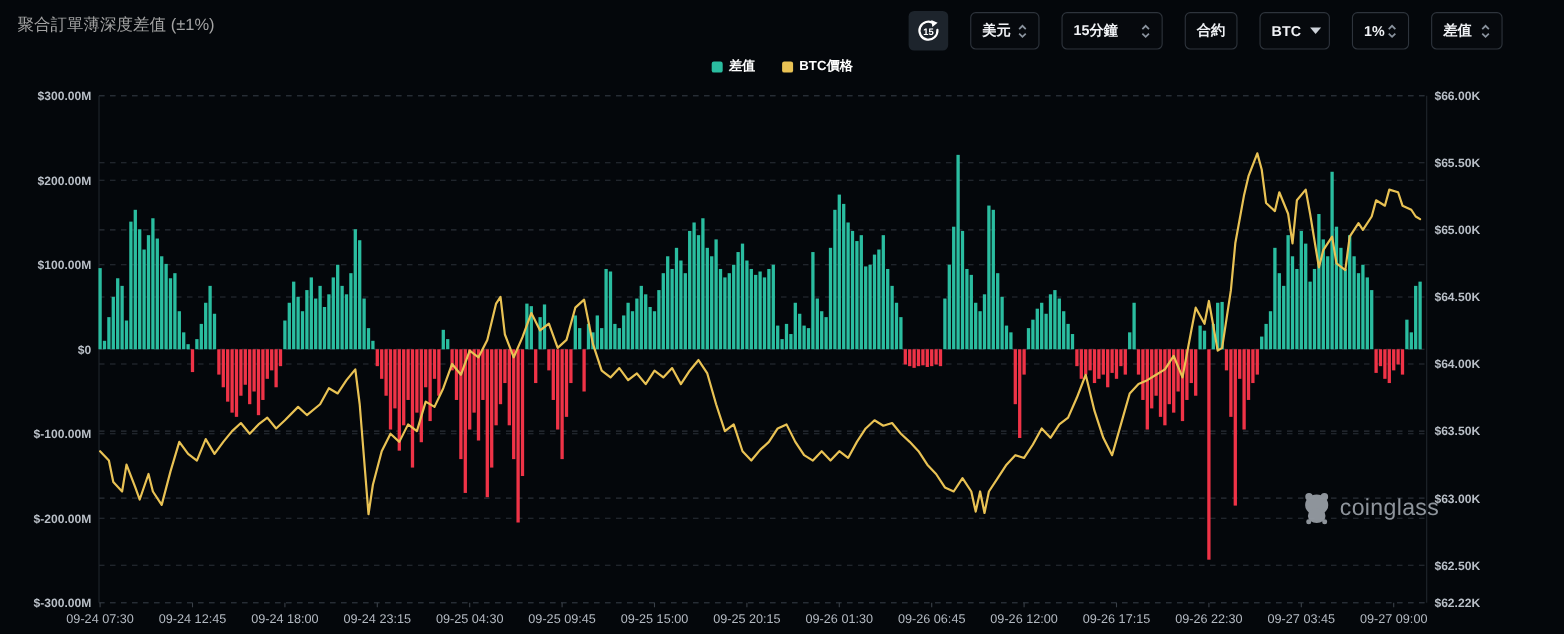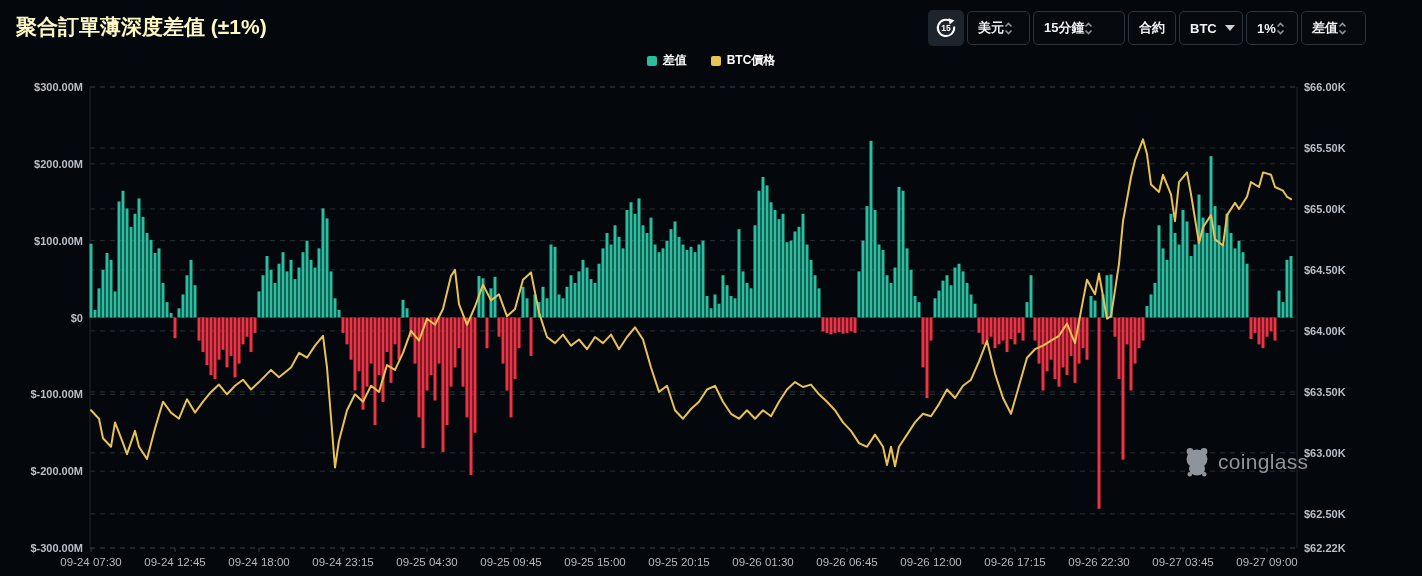--- a/index.html
+++ b/index.html
@@ -1,25 +1,25 @@
 <!DOCTYPE html>
 <html><head>
 <meta charset="utf-8">
 <style>
   html,body{margin:0;padding:0}
   body{
     width:1422px;height:576px;position:relative;overflow:hidden;
     background:#04070b;color:#eaecef;
     font-family:"Liberation Sans","DejaVu Sans",sans-serif;
   }
-  .page-title{position:absolute;left:16px;top:13px;font-size:21px;font-weight:bold;color:#fef9c3;white-space:nowrap}
-  .toolbar{position:absolute;top:10px;right:56px;display:flex;gap:3px;align-items:center;height:36px}
+  .page-title{position:absolute;left:16px;top:13px;font-size:15px;font-weight:normal;color:#a3a3a3;white-space:nowrap}
+  .toolbar{position:absolute;top:10px;right:56px;display:flex;gap:20px;align-items:center;height:36px}
   .refresh-btn{width:36px;height:36px;background:#1d242c;border:none;border-radius:5px;display:flex;align-items:center;justify-content:center;cursor:pointer;padding:0}
   .dd{height:34px;background:rgba(255,255,255,0.01);border:1px solid #2e343c;border-radius:5px;
-      display:flex;align-items:center;padding:0 10px;
+      display:flex;align-items:center;justify-content:space-between;padding:0 10px;
       font-size:13px;font-weight:600;color:#f0f2f5;cursor:pointer;box-sizing:border-box;
       font-family:"Liberation Sans","DejaVu Sans",sans-serif}
   .dd .lbl{white-space:nowrap}
   .caret-tri{width:0;height:0;border-left:5px solid transparent;border-right:5px solid transparent;border-top:6px solid #cdd2d9;margin-left:8px}
   .legend{position:absolute;top:52px;left:0;width:100%;display:flex;justify-content:center;gap:24px}
   .legend-item{display:flex;align-items:center;gap:6px;font-size:12px;font-weight:600;color:#ffffff;cursor:pointer}
   .swatch{width:10px;height:10px;border-radius:2px;display:inline-block}
   #plot{position:absolute;left:0;top:0}
   .grid{stroke:#2a3138;stroke-width:1;stroke-dasharray:5 5}
   .axisline{stroke:#20262d;stroke-width:1}

